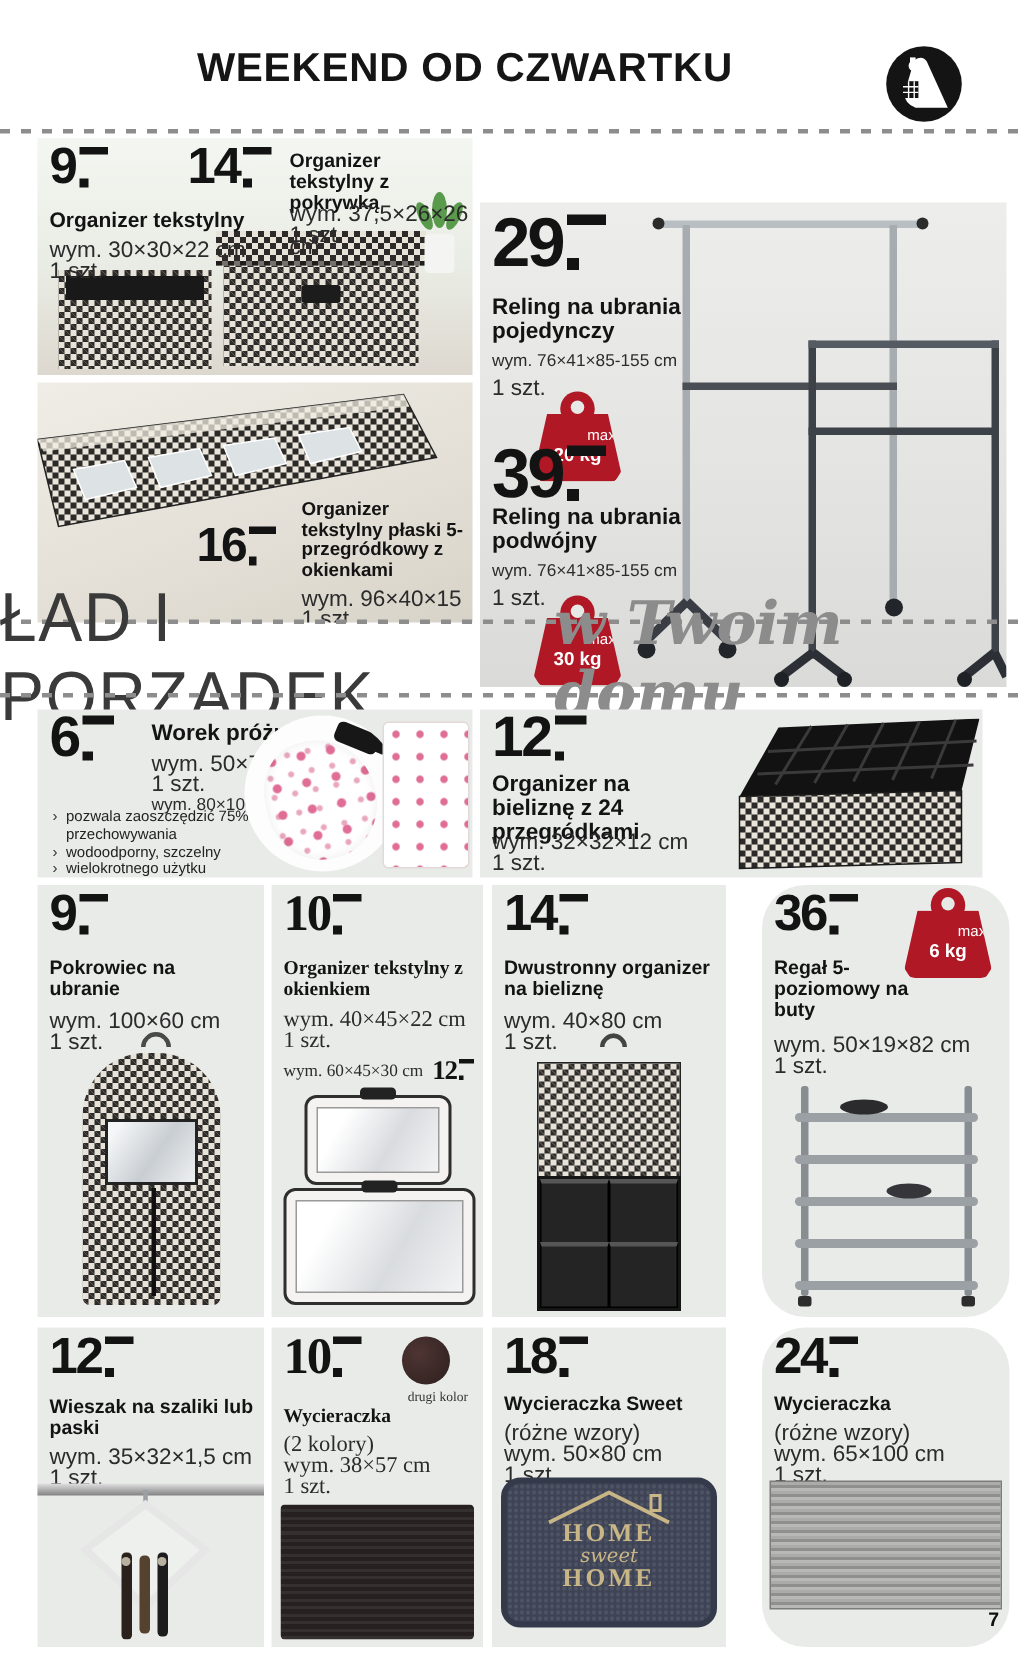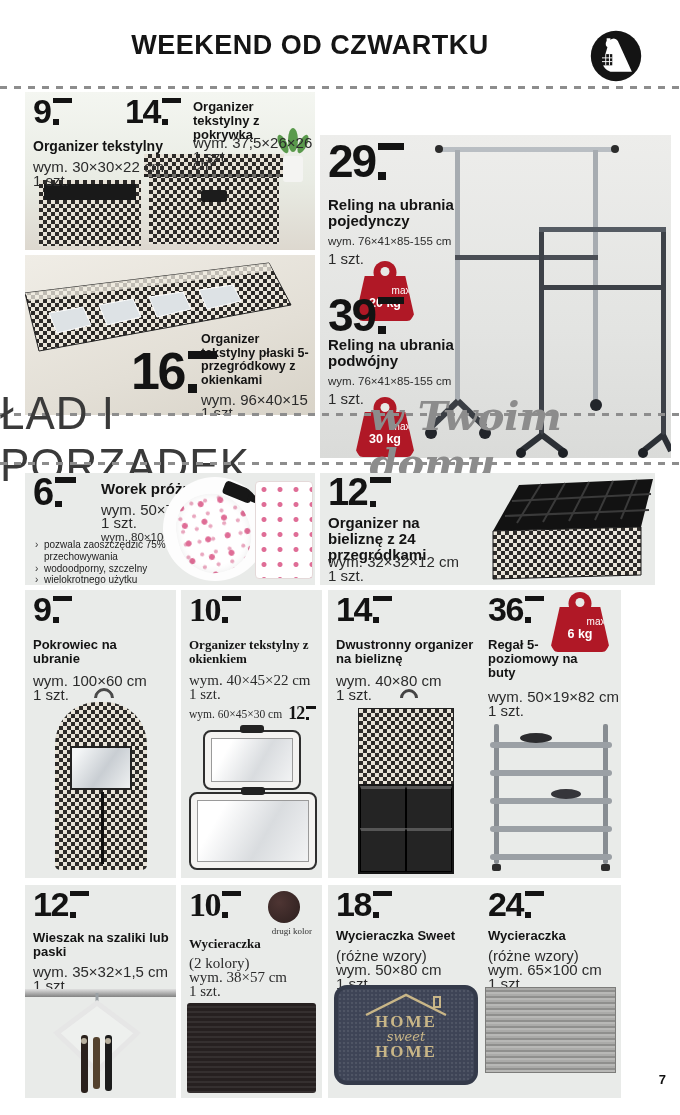--- a/index.html
+++ b/index.html
@@ -18,21 +18,21 @@
     background:repeating-linear-gradient(90deg,#8d8d8d 0 7px,transparent 7px 14px);}
   .dl1{top:86px}.dl2{top:413px}.dl3{top:462px}
 
   
   .price{display:inline-flex;align-items:stretch;font-weight:700;line-height:.8;color:#131313;}
   .price .num{letter-spacing:-.045em;}
   .mark{display:flex;flex-direction:column;justify-content:space-between;
         align-items:flex-start;margin-left:.07em;}
   .mark::before{content:"";width:.56em;height:.15em;background:currentColor;}
   .mark::after{content:"";width:.17em;height:.17em;background:currentColor;}
-  .pz46{font-size:46px}.pz40{font-size:52px}.pz38{font-size:38px}
+  .pz46{font-size:46px}.pz40{font-size:32px}.pz38{font-size:38px}
   .pz34{font-size:34px}.pz20{font-size:20px}.pz18{font-size:18px}
 
   .name{font-weight:700;color:#131313;line-height:1.08;}
   .n15{font-size:15px}.n14{font-size:14px}.n13{font-size:13px}.n12{font-size:12.5px}
   .meta{font-size:15px;color:#2b2b2b;line-height:1.45;}
   .altline{display:flex;align-items:flex-end;gap:6px;font-size:11.5px;color:#2b2b2b;}
 
   
   .kettlewrap{position:absolute;width:58px;height:60px;color:#fff;}
   .kettlewrap::before{content:"";position:absolute;top:0;left:50%;transform:translateX(-50%);
@@ -99,21 +99,21 @@
       background-image:radial-gradient(circle,#df6d96 2px,transparent 3px);
       background-size:16px 15px;}
 
   
   .gc{position:absolute;background:#e9ebe9;}
   .r1{top:590px;height:288px;}
   .r2{top:885px;height:213px;}
   .c1{left:25px;width:151px;}
   .c2{left:181px;width:141px;font-family:Liberation Serif, serif;}
   .c3{left:328px;width:156px;}
-  .c4{left:480px;width:141px;}
+  .c4{left:508px;width:165px;border-radius:29px;}
 
   
   .garment{position:absolute;left:50%;transform:translateX(-50%);top:112px;
       width:92px;height:168px;border-radius:42px 42px 5px 5px;}
   .garment .hook{position:absolute;top:-14px;left:50%;margin-left:-7px;width:14px;height:14px;
       border:3px solid #4a4a4a;border-radius:50%;border-bottom-color:transparent;
       border-left-color:transparent;transform:rotate(-45deg);}
   .garment .win{position:absolute;top:44px;left:15px;width:58px;height:40px;
       background:linear-gradient(125deg,#f4f6f7 10%,#c9ced3 55%,#eef0f1);border:2px solid #232323;}
   .garment .zip{position:absolute;top:90px;bottom:6px;left:50%;width:3px;background:#101010;}

